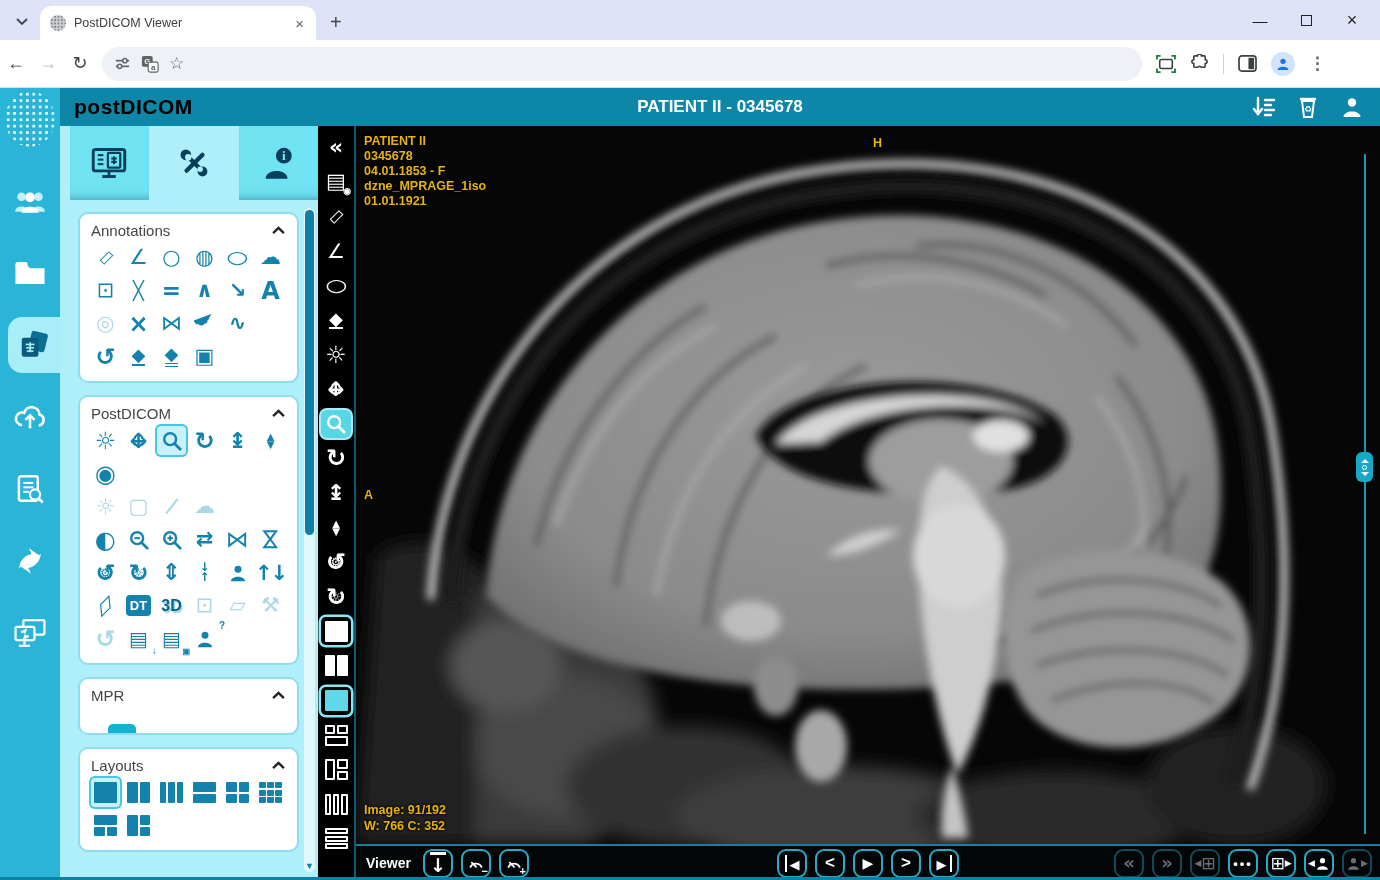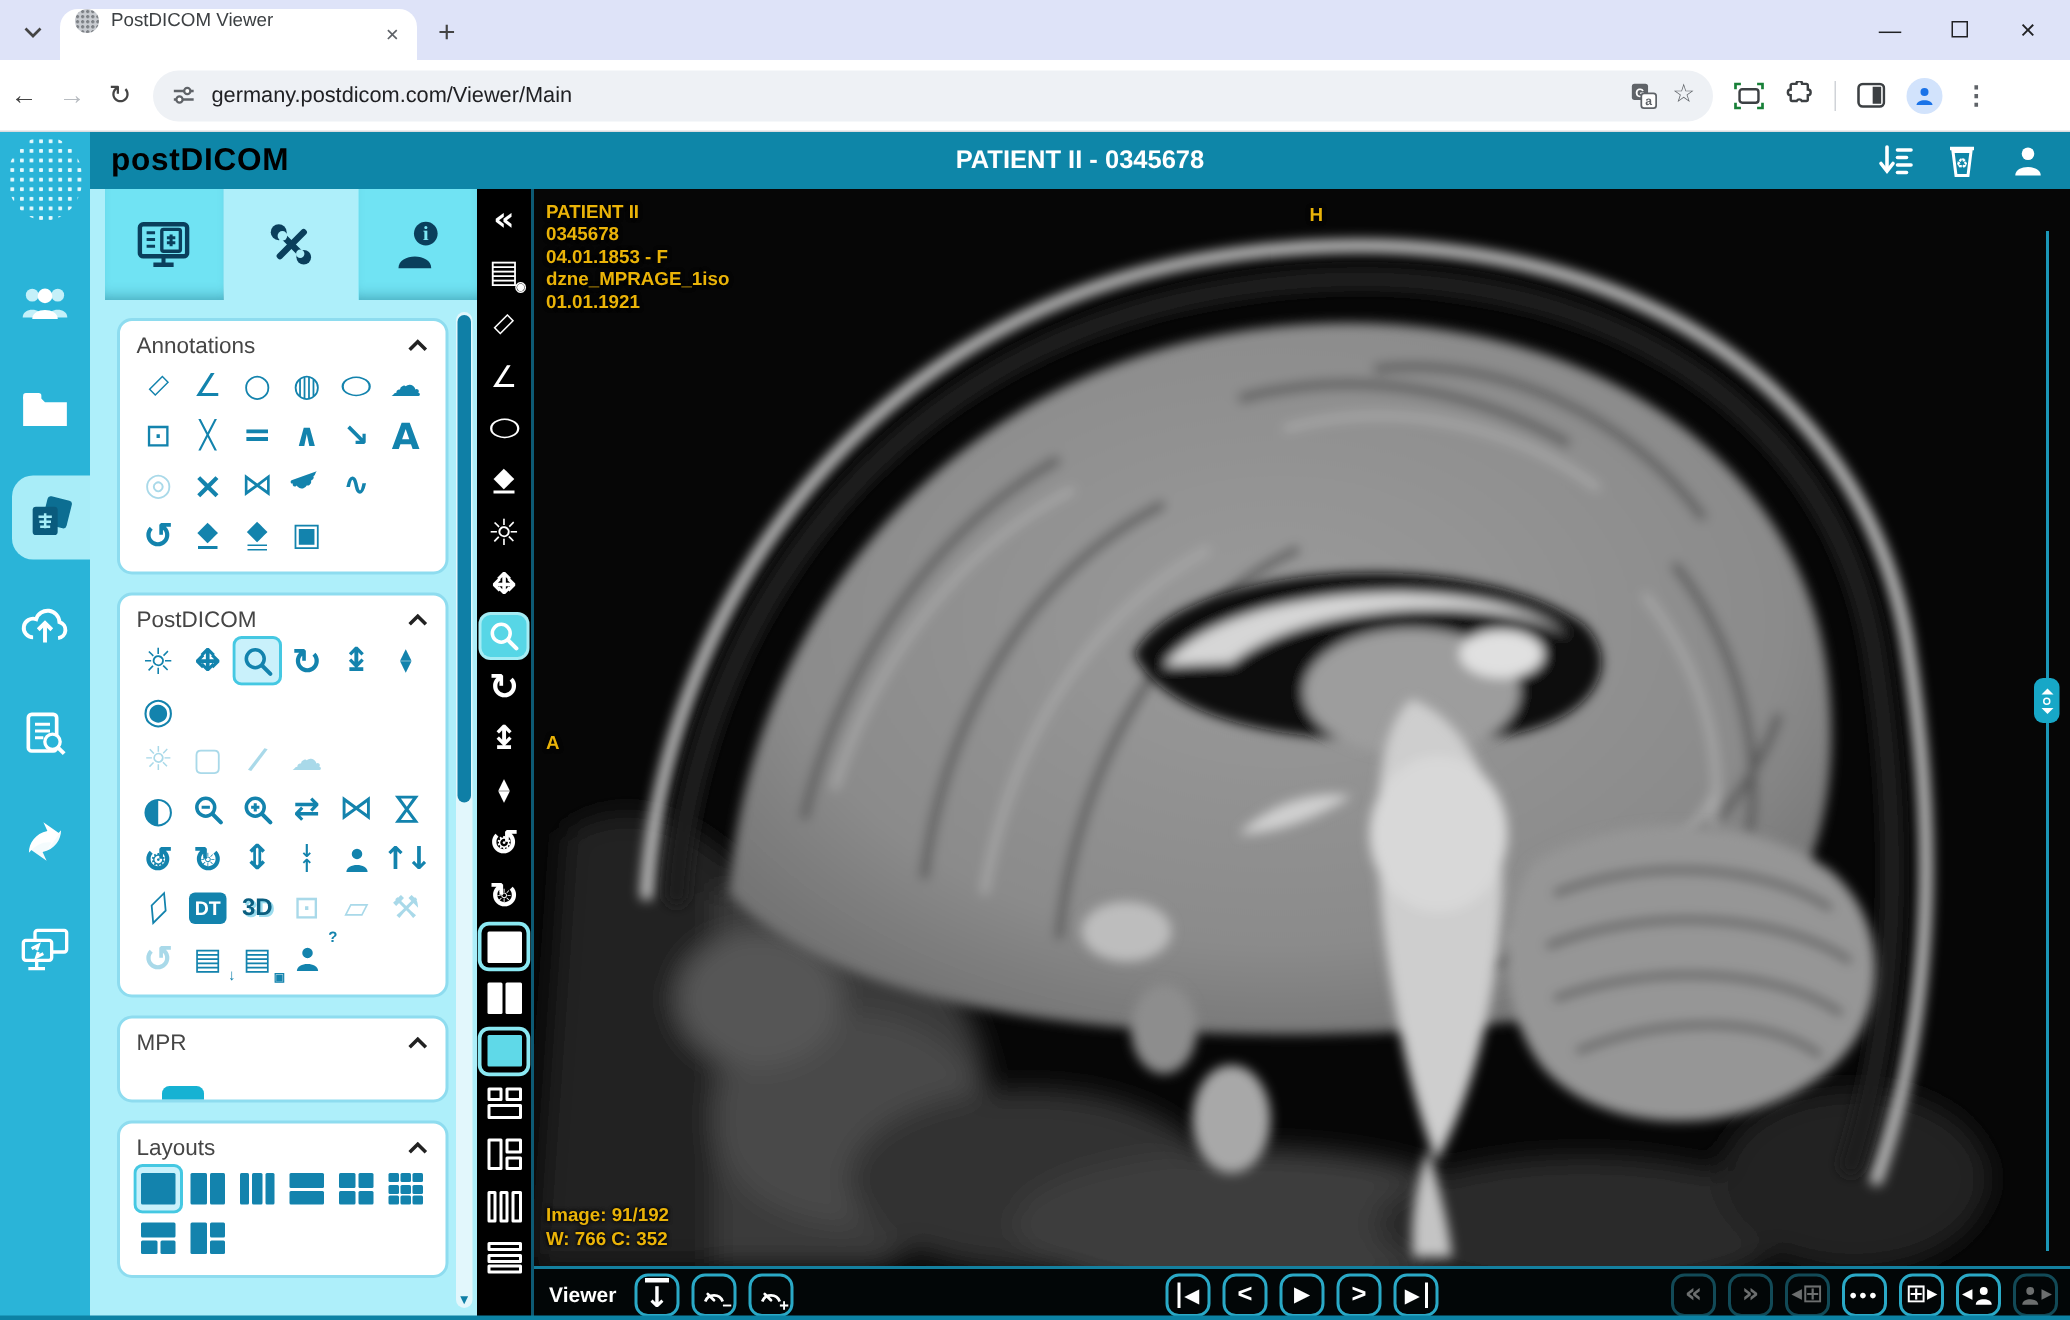--- a/index.html
+++ b/index.html
@@ -4,21 +4,21 @@
 <style>
   *{margin:0;padding:0;box-sizing:border-box;}
   html,body{width:1380px;height:880px;overflow:hidden;background:#000;
     font-family:"Liberation Sans",sans-serif;-webkit-font-smoothing:antialiased;}
   .g{font-style:normal;font-weight:normal;font-family:"DejaVu Sans",sans-serif;display:inline-block;line-height:1;}
   button{background:none;border:none;cursor:pointer;font-family:inherit;}
 
   
   #tabstrip{position:absolute;left:0;top:0;width:1380px;height:40px;background:#dee3f8;display:flex;align-items:flex-end;}
   .tsbtn{width:28px;height:28px;margin:0 4px 5px 8px;display:flex;align-items:center;justify-content:center;border-radius:50%;}
-  .tab{width:238px;height:34px;background:#fff;border-radius:12px 12px 0 0;display:flex;padding:0 10px;gap:8px;}
+  .tab{width:276px;height:34px;background:#fff;border-radius:12px 12px 0 0;display:flex;align-items:center;padding:0 10px;gap:8px;}
   .fav{width:16px;height:16px;border-radius:50%;background-color:#c9ccd1;background-image:radial-gradient(#7e8287 1px,transparent 1.25px);background-size:3.4px 3.4px;flex:none;}
   .tabtitle{font-size:12.5px;color:#3c4043;flex:1;white-space:nowrap;overflow:hidden;}
   .tabclose{font-size:15px;color:#5f6368;padding:0 2px;}
   .newtab{font-size:20px;color:#444;margin:0 0 6px 14px;}
   #wincontrols{position:absolute;right:0;top:0;height:40px;display:flex;align-items:center;gap:26px;padding:0 18px 0 0;}
   #wincontrols span{color:#202124;font-size:15px;width:20px;text-align:center;}
   .winmax{display:inline-block;width:11px;height:11px;border:1.4px solid #202124;}
   #addrbar{position:absolute;left:0;top:40px;width:1380px;height:48px;background:#fff;display:flex;align-items:center;border-bottom:1px solid #dadce0;}
   .navico{font-size:18px;color:#444;width:32px;text-align:center;}
   .navico.dis{color:#b8bcc1;}
@@ -151,21 +151,20 @@
     <span class="obico">
       <svg width="17" height="17" viewBox="0 0 18 18">
           <g stroke="#5f6368" stroke-width="1.8" fill="none">
             <line x1="2" y1="6" x2="16" y2="6"></line>
             <line x1="2" y1="12" x2="16" y2="12"></line>
           </g>
           <circle cx="11.5" cy="6" r="2.2" fill="#fff" stroke="#5f6368" stroke-width="1.6"></circle>
           <circle cx="6" cy="12" r="2.2" fill="#fff" stroke="#5f6368" stroke-width="1.6"></circle>
         </svg>
     </span>
-    <span id="urltext">germany.postdicom.com/Viewer/Main</span>
     <span class="obico">
       <svg width="18" height="18" viewBox="0 0 20 20">
           <rect x="1" y="1" width="12" height="12" rx="2" fill="#5f6368"></rect>
           <text x="7" y="10.5" font-size="9" fill="#fff" text-anchor="middle" font-weight="bold" font-family="Liberation Sans">G</text>
           <rect x="8" y="8" width="11" height="11" rx="2" fill="#fff" stroke="#5f6368" stroke-width="1.3"></rect>
           <text x="13.5" y="16.6" font-size="9" fill="#5f6368" text-anchor="middle" font-weight="bold" font-family="Liberation Sans">a</text>
         </svg>
     </span>
     <span class="obico" style="font-size:17px;">
         <span class="g">☆</span>

